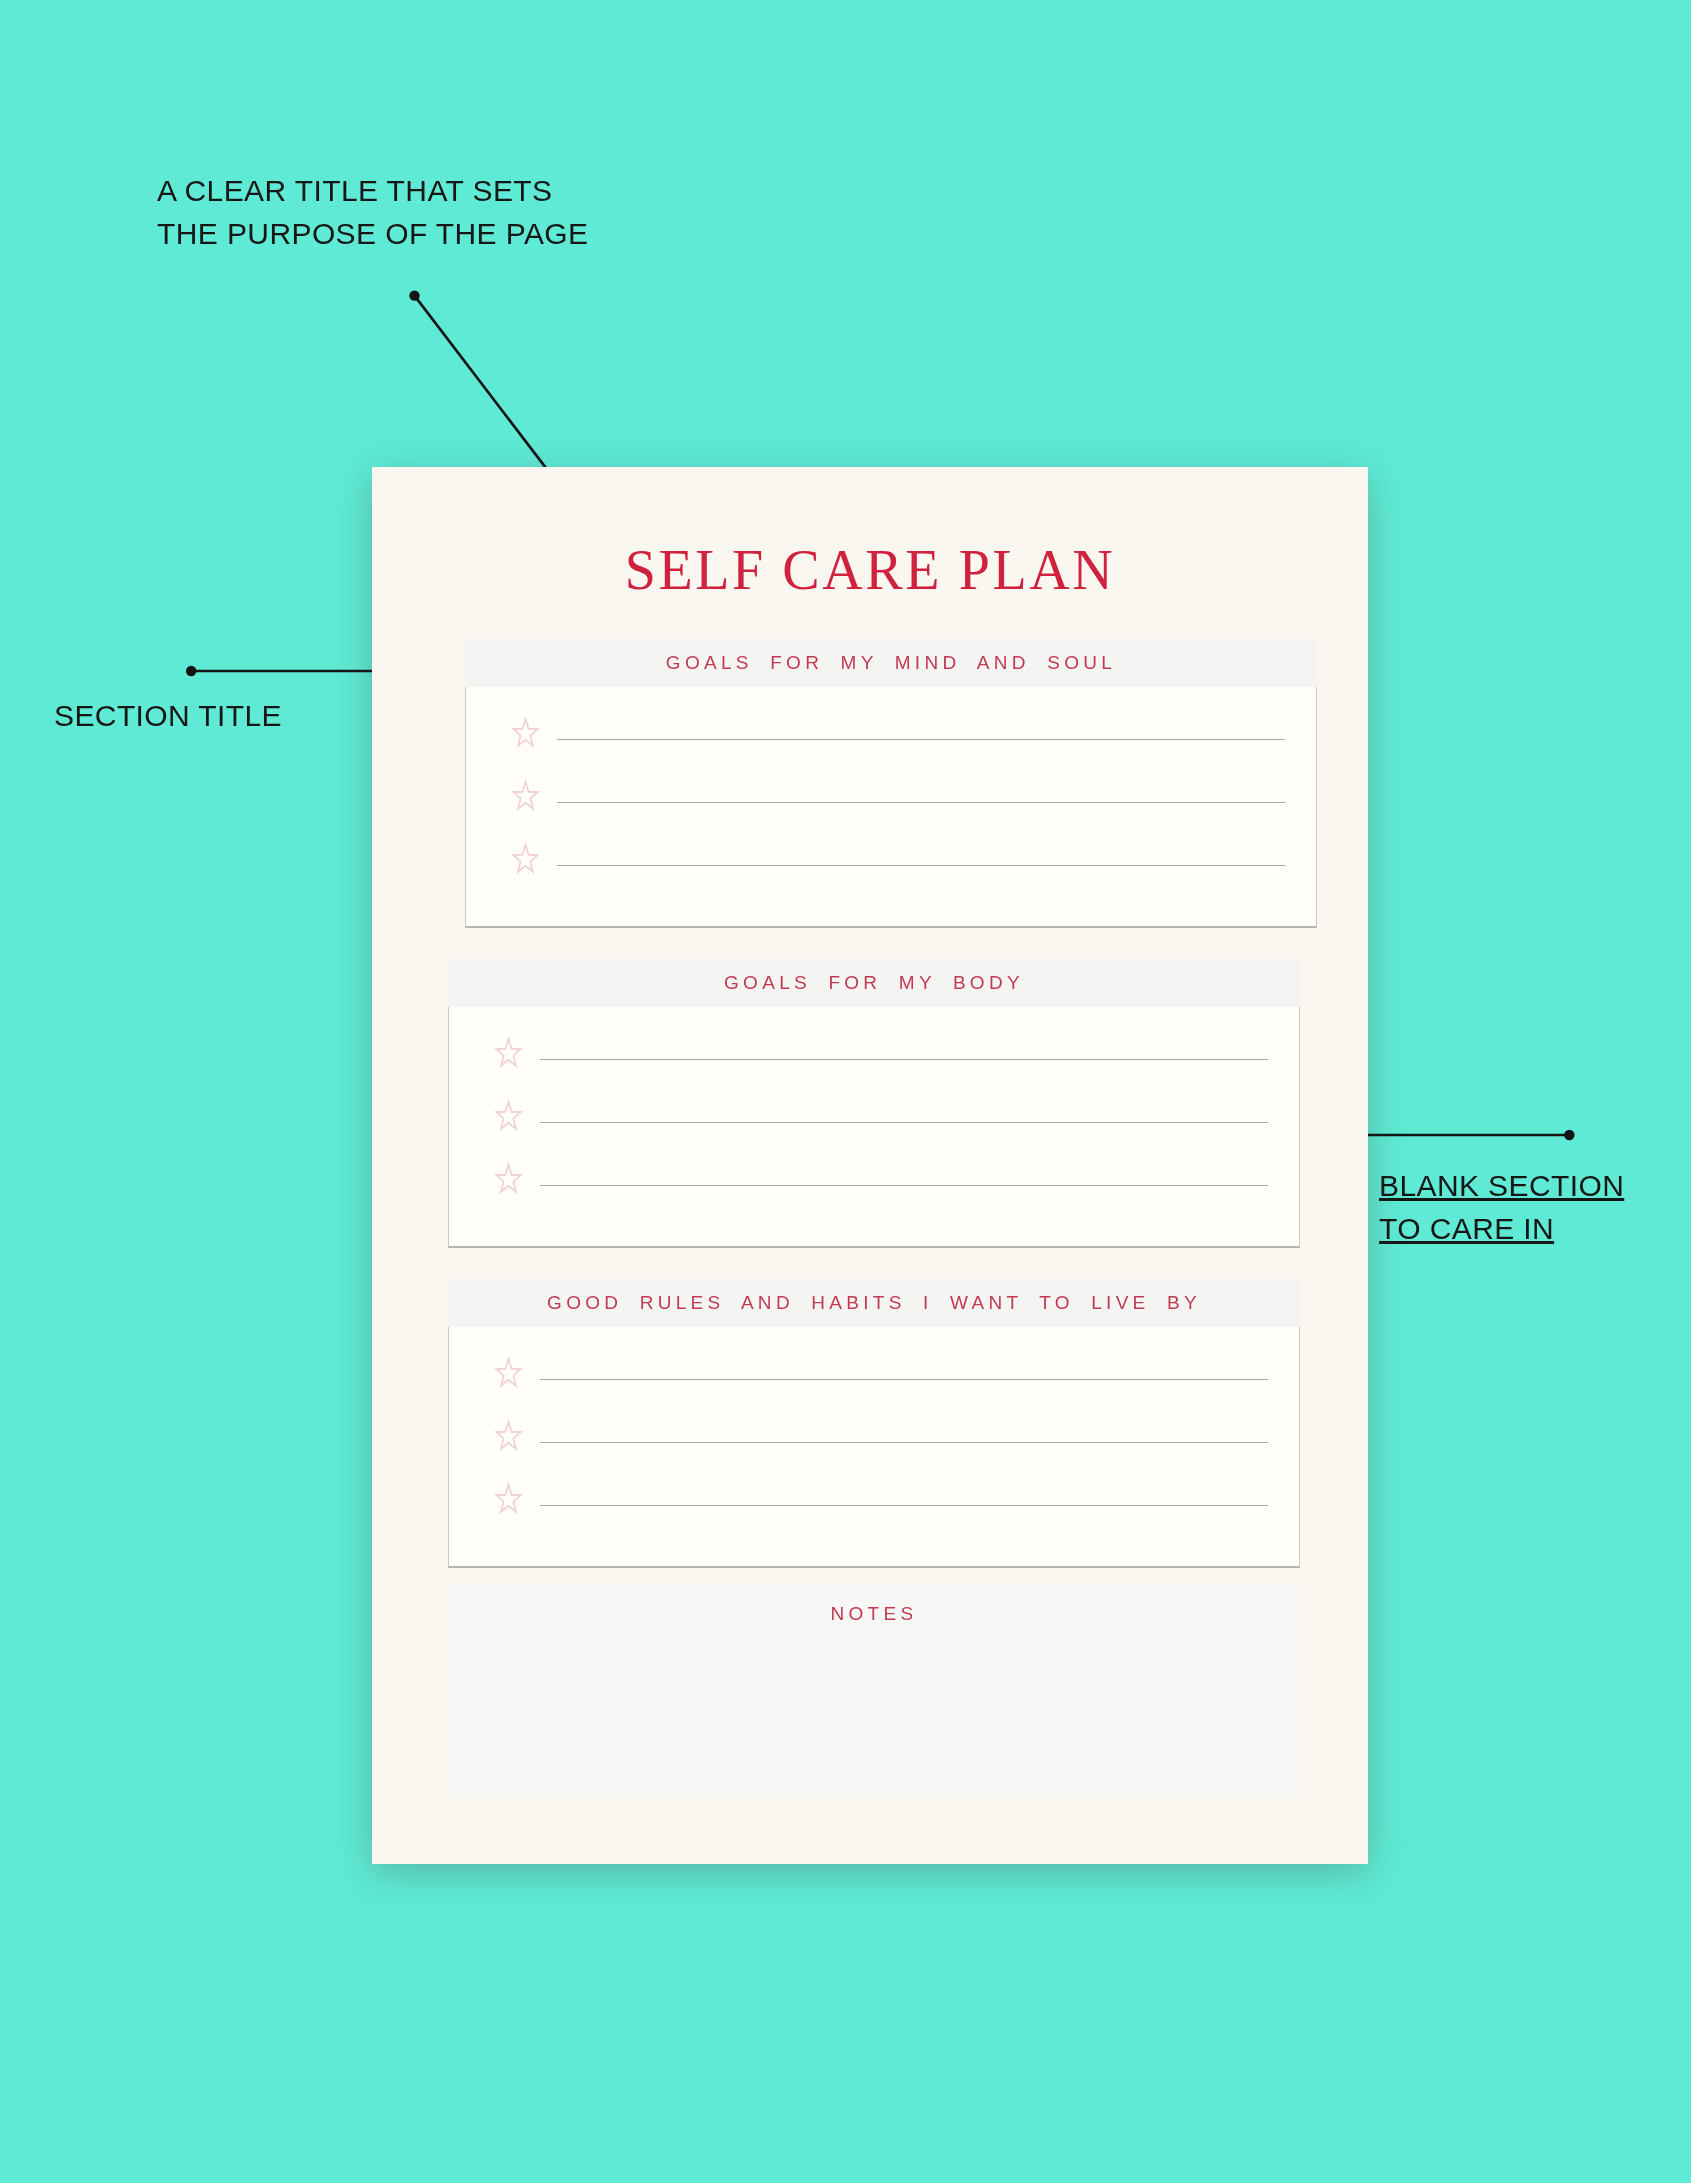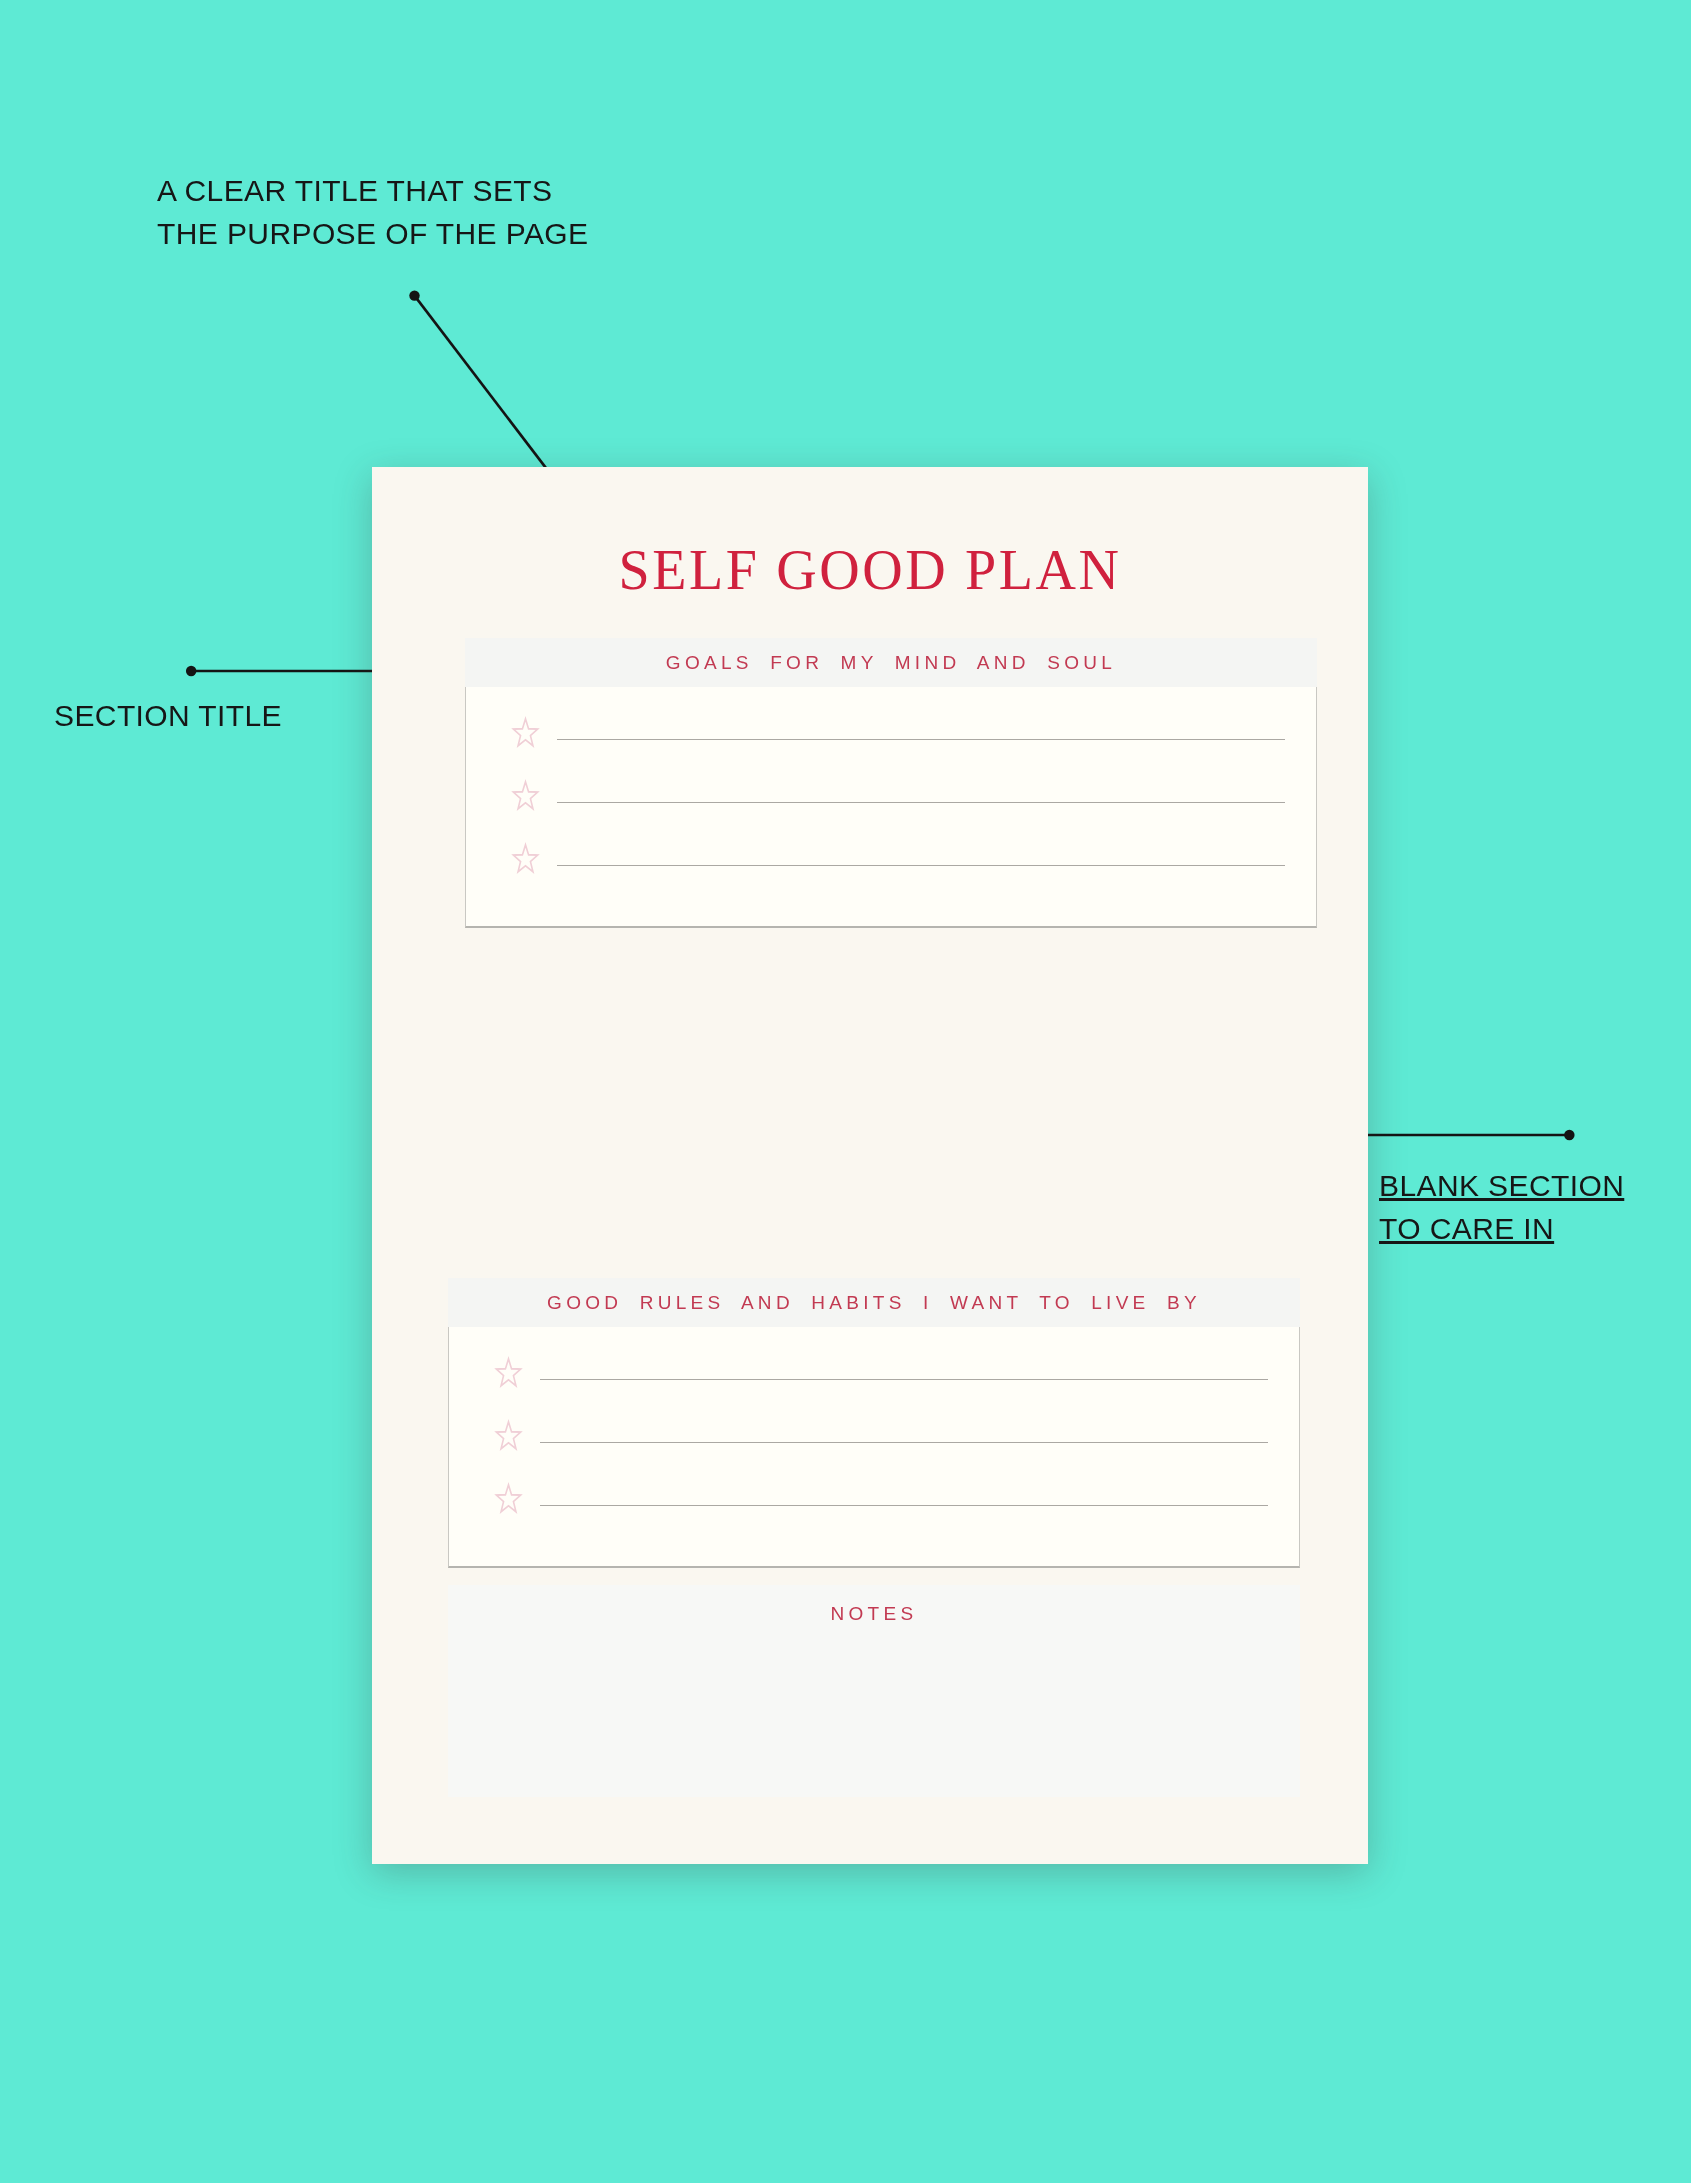--- a/index.html
+++ b/index.html
@@ -114,21 +114,21 @@
     <div>SECTION TITLE</div>
   </div>
 
   <div class="callout" style="left:1379px;top:1164px;text-decoration:underline;">
     <div>BLANK SECTION</div>
     <div>TO CARE IN</div>
   </div>
 
   <div class="page">
 
-    <div class="page-title">SELF GOOD PLAN</div>
+    <div class="page-title">SELF CARE PLAN</div>
 
     <div class="section s1">
       <div class="section-bar">
         <span class="bar-text">GOALS FOR MY MIND AND SOUL</span>
       </div>
       <div class="section-box">
         <div class="fill-row">
           <svg class="star" viewBox="0 0 24 24" preserveAspectRatio="none">
               <path d="M12 2 L14.53 9.02 L21.99 9.26 L16.09 13.83 L18.17 20.99 L12 16.8 L5.83 20.99 L7.91 13.83 L2.01 9.26 L9.47 9.02 Z"></path>
             </svg>
@@ -142,20 +142,45 @@
         </div>
         <div class="fill-row">
           <svg class="star" viewBox="0 0 24 24" preserveAspectRatio="none">
               <path d="M12 2 L14.53 9.02 L21.99 9.26 L16.09 13.83 L18.17 20.99 L12 16.8 L5.83 20.99 L7.91 13.83 L2.01 9.26 L9.47 9.02 Z"></path>
             </svg>
           <div class="fill-line"></div>
         </div>
       </div>
     </div>
 
+    <div class="section s2">
+      <div class="section-bar">
+        <span class="bar-text">GOALS FOR MY BODY</span>
+      </div>
+      <div class="section-box">
+        <div class="fill-row">
+          <svg class="star" viewBox="0 0 24 24" preserveAspectRatio="none">
+              <path d="M12 2 L14.53 9.02 L21.99 9.26 L16.09 13.83 L18.17 20.99 L12 16.8 L5.83 20.99 L7.91 13.83 L2.01 9.26 L9.47 9.02 Z"></path>
+            </svg>
+          <div class="fill-line"></div>
+        </div>
+        <div class="fill-row">
+          <svg class="star" viewBox="0 0 24 24" preserveAspectRatio="none">
+              <path d="M12 2 L14.53 9.02 L21.99 9.26 L16.09 13.83 L18.17 20.99 L12 16.8 L5.83 20.99 L7.91 13.83 L2.01 9.26 L9.47 9.02 Z"></path>
+            </svg>
+          <div class="fill-line"></div>
+        </div>
+        <div class="fill-row">
+          <svg class="star" viewBox="0 0 24 24" preserveAspectRatio="none">
+              <path d="M12 2 L14.53 9.02 L21.99 9.26 L16.09 13.83 L18.17 20.99 L12 16.8 L5.83 20.99 L7.91 13.83 L2.01 9.26 L9.47 9.02 Z"></path>
+            </svg>
+          <div class="fill-line"></div>
+        </div>
+      </div>
+    </div>
 
     <div class="section s3">
       <div class="section-bar">
         <span class="bar-text">GOOD RULES AND HABITS I WANT TO LIVE BY</span>
       </div>
       <div class="section-box">
         <div class="fill-row">
           <svg class="star" viewBox="0 0 24 24" preserveAspectRatio="none">
               <path d="M12 2 L14.53 9.02 L21.99 9.26 L16.09 13.83 L18.17 20.99 L12 16.8 L5.83 20.99 L7.91 13.83 L2.01 9.26 L9.47 9.02 Z"></path>
             </svg>

